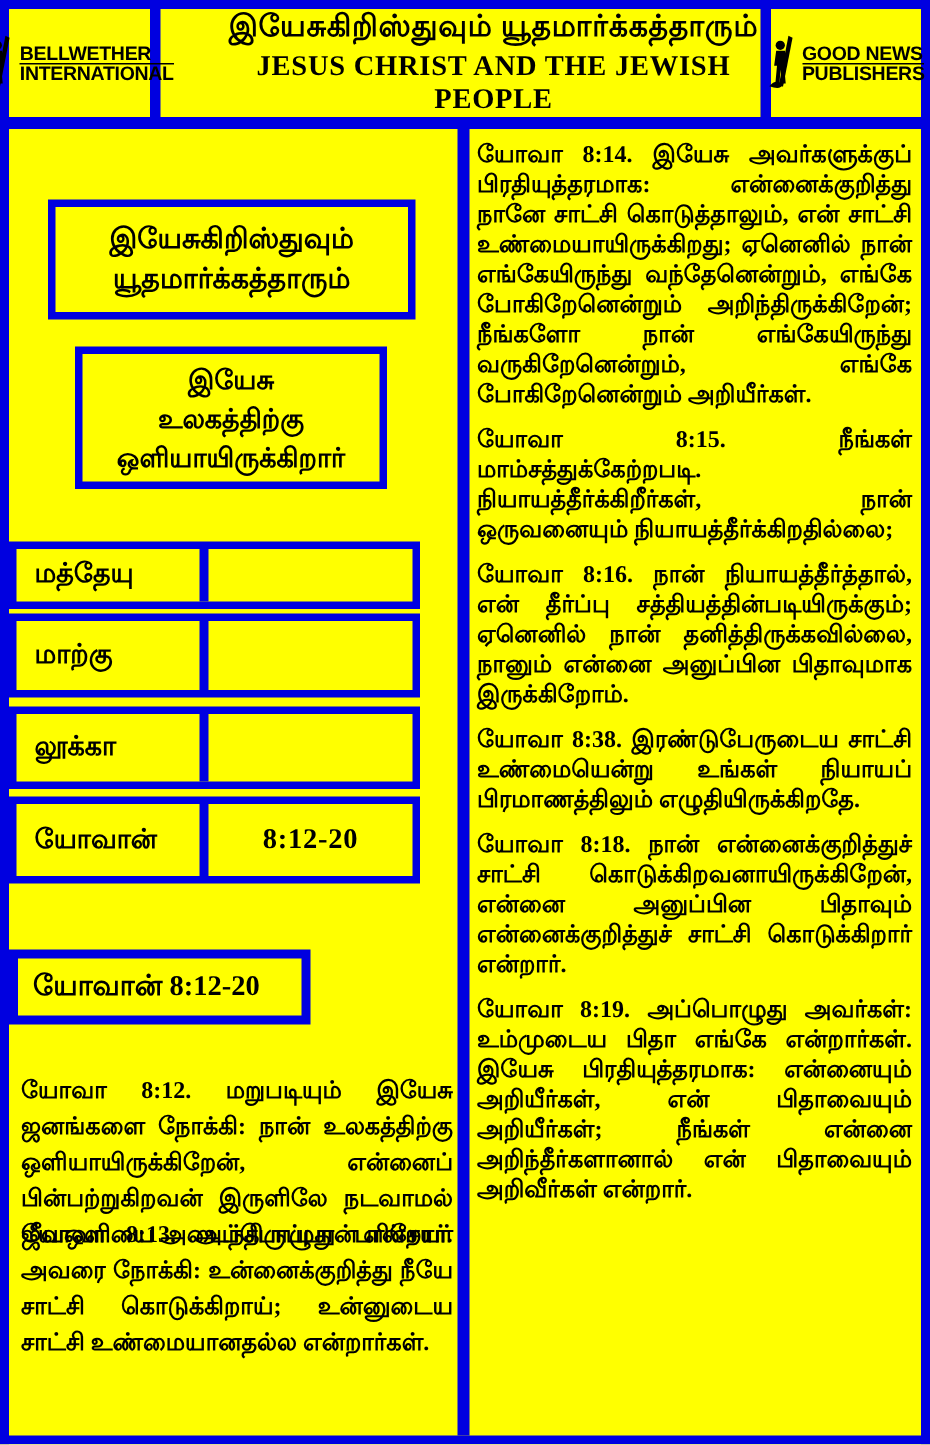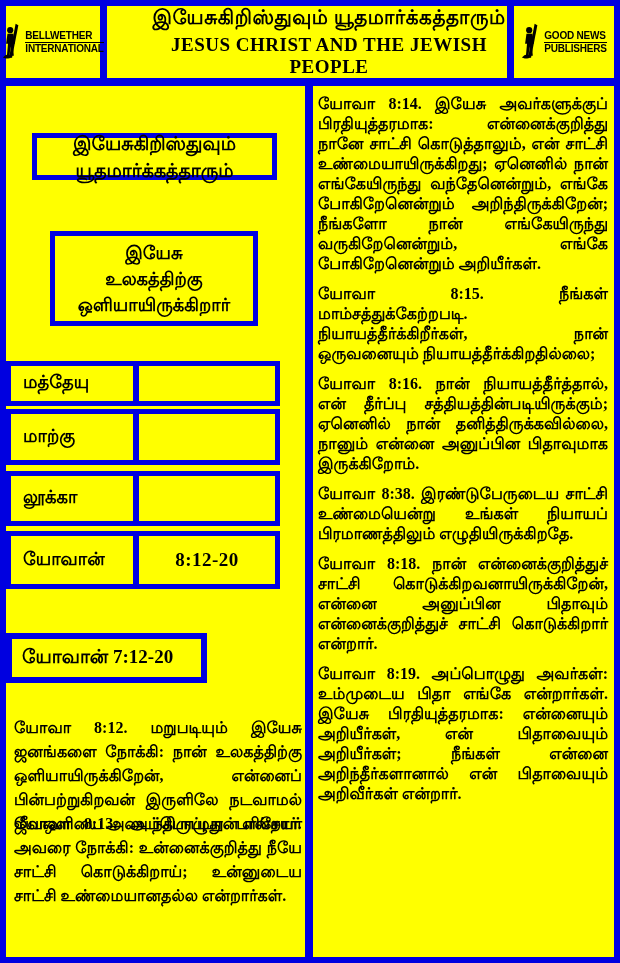--- a/index.html
+++ b/index.html
@@ -17,29 +17,29 @@
   .hdr-logo-left  { left:6px;  width:94px; }
   .hdr-logo-right { left:514px; width:100px; }
   .hdr-title { left:107px; width:400px; flex-direction:column; gap:3px; text-align:center;padding-left:44px; }
   .title-ta { font-size:20px; letter-spacing:0.5px; }
   .title-en { font-size:19px; letter-spacing:0.5px; }
   .logo { display:flex; align-items:center; gap:3px; }
   .logo svg { display:block; }
   .logo-text { display:flex; flex-direction:column; }
   .logo-l1, .logo-l2 {
     font-family:"Liberation Sans", sans-serif; font-weight:bold;
-    font-size:10px; letter-spacing:-0.2px; white-space:nowrap; line-height:12px;
+    font-size:13px; letter-spacing:-0.2px; white-space:nowrap; line-height:12px;
   }
   .logo-l1 { border-bottom:1.5px solid #000; }
 
   
   .bluebox { position:absolute; border:5px solid #0000E0; background:#FFFF00;
     display:flex; flex-direction:column; align-items:center; justify-content:center;
     text-align:center; font-size:19px; line-height:27px; }
-  .box-title { left:32px; top:133px; width:245px; height:47px; }
+  .box-title { left:32px; top:133px; width:245px; height:80px; }
   .box-theme { left:50px; top:231px; width:208px; height:95px; font-size:18px; line-height:26px; }
 
   .trow { position:absolute; left:6px; width:274px; border:5px solid #0000E0; display:flex; background:#FFFF00; }
   .trow .cell-label { width:128px; border-right:6px solid #0000E0; display:flex; align-items:center;
       padding-left:12px; font-size:18px; }
   .trow .cell-value { flex:1; display:flex; align-items:center; justify-content:center; font-size:19px; letter-spacing:0.5px; }
   .trow1 { top:361px; height:45px; }
   .trow2 { top:409px; height:56px; }
   .trow3 { top:471px; height:55px; }
   .trow4 { top:531px; height:58px; }
@@ -133,21 +133,21 @@
   </div>
   <div class="trow trow3">
     <div class="cell-label">லூக்கா</div>
     <div class="cell-value"></div>
   </div>
   <div class="trow trow4">
     <div class="cell-label">யோவான்</div>
     <div class="cell-value">8:12-20</div>
   </div>
 
-  <div class="section-head">யோவான் 7:12-20</div>
+  <div class="section-head">யோவான் 8:12-20</div>
 
   <p class="verse left-verse lv1"><span>யோவா 8:12.</span> <span>மறுபடியும் இயேசு ஜனங்களை நோக்கி: நான் உலகத்திற்கு ஒளியாயிருக்கிறேன், என்னைப் பின்பற்றுகிறவன் இருளிலே நடவாமல் ஜீவஒளியை அடைந்திருப்பான் என்றார்.</span></p>
   <p class="verse left-verse lv2"><span>யோவா 8:13.</span> <span>அப்பொழுது பரிசேயர் அவரை நோக்கி: உன்னைக்குறித்து நீயே சாட்சி கொடுக்கிறாய்; உன்னுடைய சாட்சி உண்மையானதல்ல என்றார்கள்.</span></p>
 
   <div class="right-col">
     <p class="verse"><span>யோவா 8:14.</span> <span>இயேசு அவர்களுக்குப் பிரதியுத்தரமாக: என்னைக்குறித்து நானே சாட்சி கொடுத்தாலும், என் சாட்சி உண்மையாயிருக்கிறது; ஏனெனில் நான் எங்கேயிருந்து வந்தேனென்றும், எங்கே போகிறேனென்றும் அறிந்திருக்கிறேன்; நீங்களோ நான் எங்கேயிருந்து வருகிறேனென்றும், எங்கே போகிறேனென்றும் அறியீர்கள்.</span></p>
     <p class="verse"><span>யோவா 8:15.</span> <span>நீங்கள் மாம்சத்துக்கேற்றபடி. நியாயத்தீர்க்கிறீர்கள், நான் ஒருவனையும் நியாயத்தீர்க்கிறதில்லை;</span></p>
     <p class="verse"><span>யோவா 8:16.</span> <span>நான் நியாயத்தீர்த்தால், என் தீர்ப்பு சத்தியத்தின்படியிருக்கும்; ஏனெனில் நான் தனித்திருக்கவில்லை, நானும் என்னை அனுப்பின பிதாவுமாக இருக்கிறோம்.</span></p>
     <p class="verse"><span>யோவா 8:38.</span> <span>இரண்டுபேருடைய சாட்சி உண்மையென்று உங்கள் நியாயப் பிரமாணத்திலும் எழுதியிருக்கிறதே.</span></p>
     <p class="verse"><span>யோவா 8:18.</span> <span>நான் என்னைக்குறித்துச் சாட்சி கொடுக்கிறவனாயிருக்கிறேன், என்னை அனுப்பின பிதாவும் என்னைக்குறித்துச் சாட்சி கொடுக்கிறார் என்றார்.</span></p>

